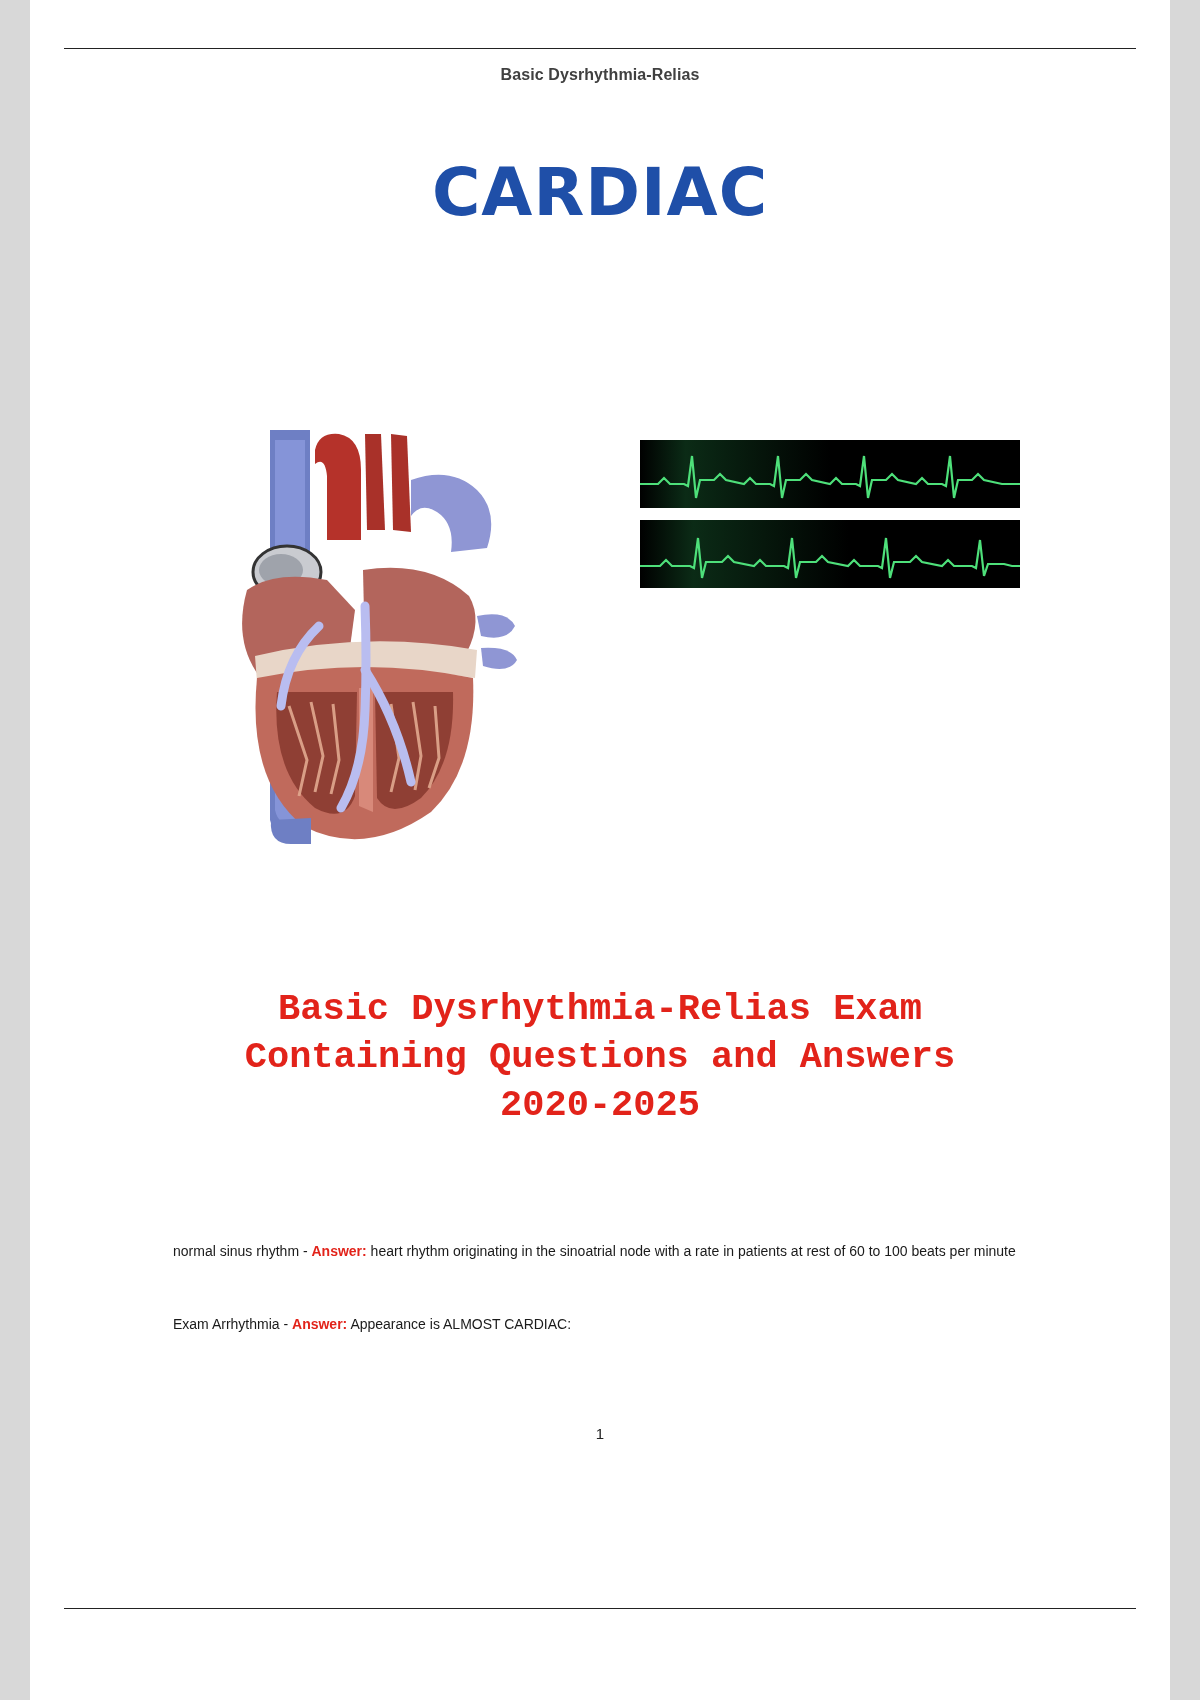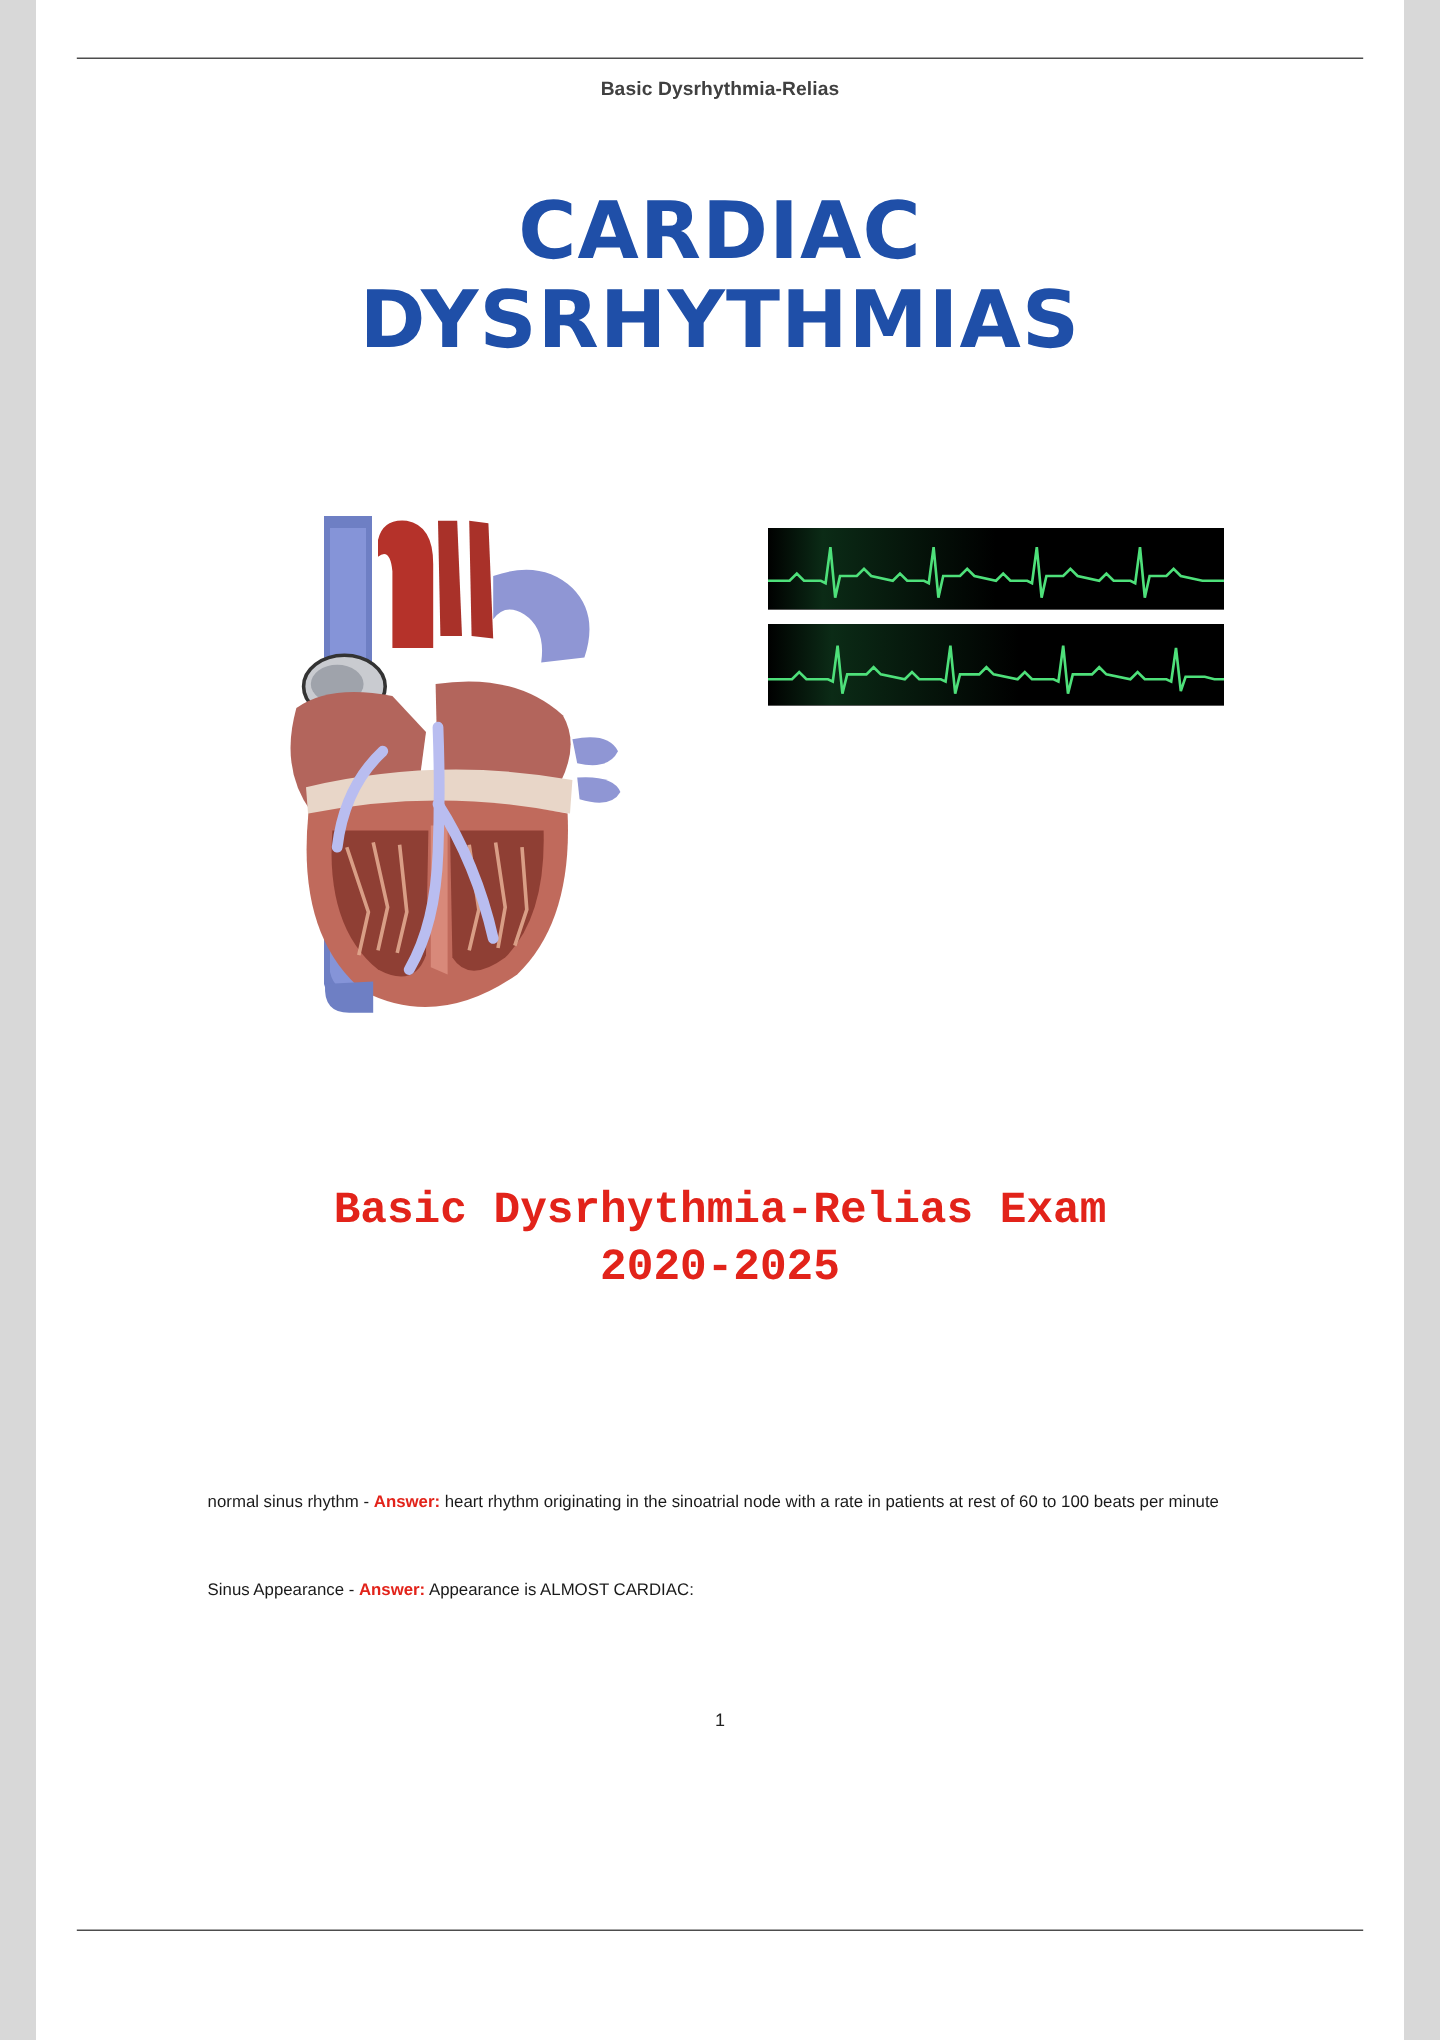--- a/index.html
+++ b/index.html
@@ -140,21 +140,20 @@
 <div class="page">
 
   <div class="rule top"></div>
 
   <div class="header-title">Basic Dysrhythmia-Relias</div>
 
   <div class="cover">
 
     <div class="cover-title">
       <span class="l1">CARDIAC</span>
-      <span class="l2">DYSRHYTHMIAS</span>
     </div>
 
     <div class="heart-img">
       <svg width="330" height="430" viewBox="0 0 330 430">
 
         <path d="M55 10 L55 400 Q60 420 85 418 L95 418 L95 10 Z" fill="#6e7fc4"></path>
         <path d="M60 20 L60 390 Q64 408 84 406 L90 406 L90 20 Z" fill="#8b9add" opacity="0.8"></path>
 
         <path d="M100 30 Q104 12 124 14 Q146 18 146 50 L146 120 L112 120 L112 56 Q110 36 100 44 Z" fill="#b5322a"></path>
         <path d="M150 14 L166 14 L170 110 L152 110 Z" fill="#a93129"></path>
@@ -224,28 +223,29 @@
           </defs>
           <rect width="380" height="68" fill="url(#fade2)"></rect>
           <polyline fill="none" stroke="#4ee07a" stroke-width="2.2" points="0,46 20,46 26,40 32,46 50,46 54,48 58,18 62,58 66,42 82,42 88,36 94,42 114,46 120,40 126,46 144,46 148,48 152,18 156,58 160,42 176,42 182,36 188,42 208,46 214,40 220,46 238,46 242,48 246,18 250,58 254,42 270,42 276,36 282,42 302,46 308,40 314,46 332,46 336,48 340,20 344,56 348,44 364,44 372,46 380,46"></polyline>
         </svg>
       </div>
     </div>
   </div>
 
   <div class="exam-title">
     <div>Basic Dysrhythmia-Relias Exam</div>
+    <div>Containing Questions and Answers</div>
     <div>2020-2025</div>
   </div>
 
   <div class="body-text">
     <p class="qa">
       <span>normal sinus rhythm - </span><span class="answer-label">Answer:</span><span> heart rhythm originating in the sinoatrial node with a rate in patients at rest of 60 to 100 beats per minute</span>
     </p>
     <p class="qa">
-      <span>Sinus Appearance - </span><span class="answer-label">Answer:</span><span> Appearance is ALMOST CARDIAC:</span>
+      <span>Exam Arrhythmia - </span><span class="answer-label">Answer:</span><span> Appearance is ALMOST CARDIAC:</span>
     </p>
   </div>
 
   <div class="page-number">1</div>
 
   <div class="rule bottom"></div>
 </div>
 
 </body></html>

